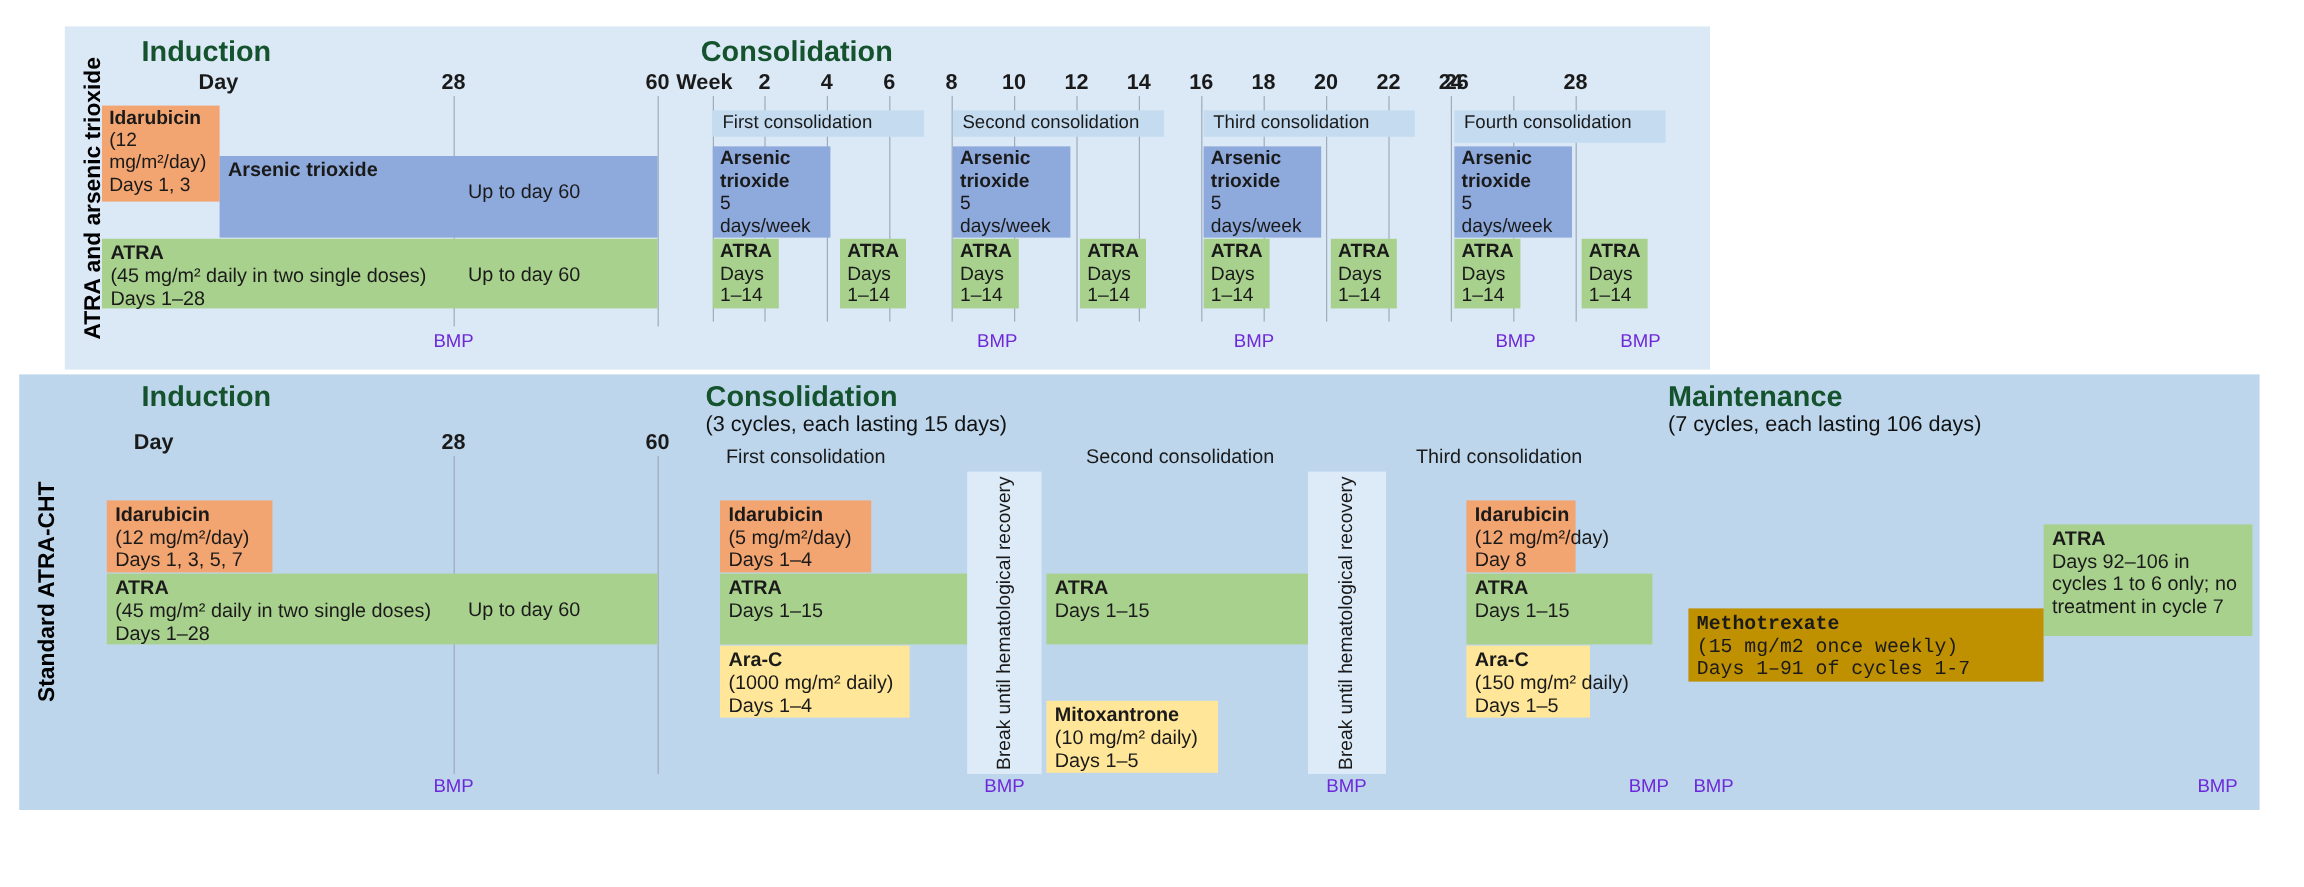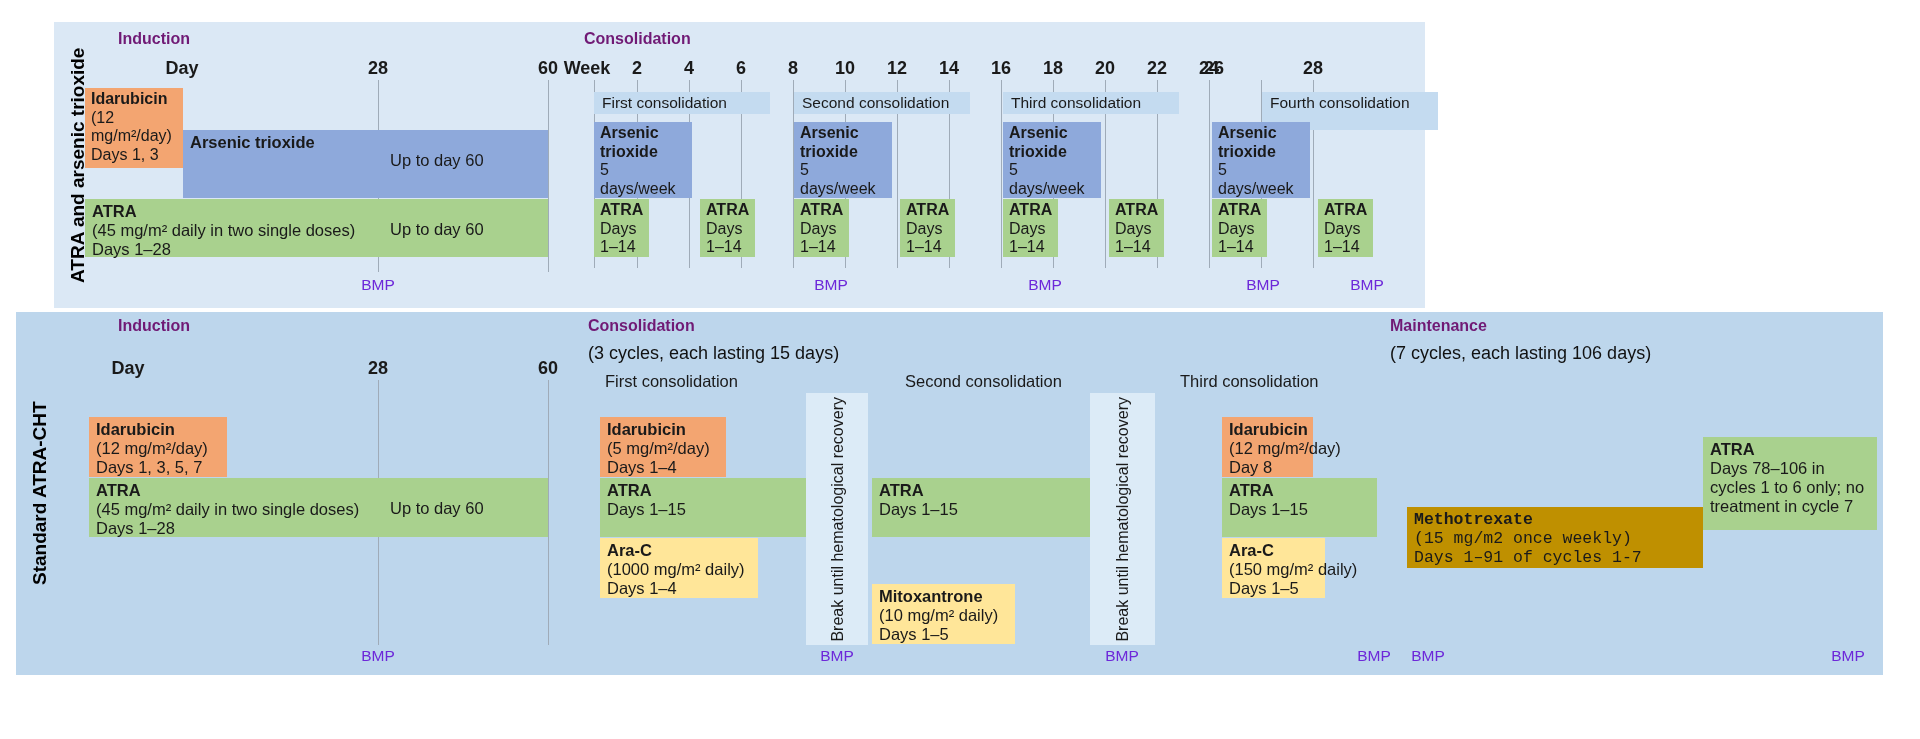--- a/index.html
+++ b/index.html
@@ -3,21 +3,21 @@
 <meta charset="utf-8">
 <style>
   html,body{margin:0;padding:0;background:#ffffff;}
   #stage{position:relative;width:1920px;height:739px;background:#ffffff;
          font-family:"Liberation Sans",sans-serif;color:#1a1a1a;overflow:hidden;}
   .panel{position:absolute;z-index:0;}
   .panel-top{left:54px;top:22px;width:1371px;height:286px;background:#dbe8f5;}
   .panel-bottom{left:16px;top:312px;width:1867px;height:363px;background:#bdd6ec;}
   .side-label{position:absolute;left:0;top:0;bottom:0;width:48px;display:flex;align-items:center;justify-content:center;
               font-weight:bold;font-size:19px;color:#000;writing-mode:vertical-rl;transform:rotate(180deg);z-index:3;}
-  .title{position:absolute;font-weight:bold;font-size:16px;color:#701a75;white-space:nowrap;z-index:3;}
+  .title{position:absolute;font-weight:bold;font-size:24px;color:#14532d;white-space:nowrap;z-index:3;}
   .subtitle{position:absolute;font-size:18px;color:#111;white-space:nowrap;z-index:3;}
   .axis-word{position:absolute;font-weight:bold;font-size:18px;text-align:center;z-index:3;}
   .tick{position:absolute;width:40px;text-align:center;font-weight:bold;font-size:18px;z-index:3;}
   .wk{position:absolute;width:30px;text-align:center;font-weight:bold;font-size:18px;z-index:3;}
   .gridline{position:absolute;width:1px;background:#9fabb8;z-index:1;}
   .box{position:absolute;box-sizing:border-box;padding:3px 7px;font-size:16.5px;line-height:19px;z-index:2;}
   .box .nm{font-weight:bold;}
   .box.sm{padding:2px 6px;font-size:16px;line-height:18.5px;}
   .box.nowrap div{white-space:nowrap;}
   .band{position:absolute;box-sizing:border-box;background:#c4dbf0;font-size:15.5px;padding:2px 8px;z-index:2;white-space:nowrap;}
@@ -135,21 +135,21 @@
     <div class="box sm c-atra" style="left:949px;top:177px;width:55px;height:58px;">
       <div class="nm">ATRA</div>
       <div>Days 1–14</div>
     </div>
     <div class="box sm c-atra" style="left:1055px;top:177px;width:55px;height:58px;">
       <div class="nm">ATRA</div>
       <div>Days 1–14</div>
     </div>
     <div class="bmp" style="left:1187px;top:254px;">BMP</div>
 
-    <div class="band" style="left:1208px;top:70px;width:176px;height:38px;">Fourth consolidation</div>
+    <div class="band" style="left:1158px;top:70px;width:176px;height:27px;">Fourth consolidation</div>
     <div class="box sm c-ars" style="left:1158px;top:100px;width:98px;height:76px;">
       <div class="nm">Arsenic trioxide</div>
       <div>5 days/week</div>
     </div>
     <div class="box sm c-atra" style="left:1158px;top:177px;width:55px;height:58px;">
       <div class="nm">ATRA</div>
       <div>Days 1–14</div>
     </div>
     <div class="box sm c-atra" style="left:1264px;top:177px;width:55px;height:58px;">
       <div class="nm">ATRA</div>
@@ -235,21 +235,21 @@
       <div>(150 mg/m² daily)</div>
       <div>Days 1–5</div>
     </div>
     <div class="bmp" style="left:1336px;top:335px;">BMP</div>
     <div class="bmp" style="left:1390px;top:335px;">BMP</div>
 
     <div class="title" style="left:1374px;top:5px;">Maintenance</div>
     <div class="subtitle" style="left:1374px;top:31px;">(7 cycles, each lasting 106 days)</div>
     <div class="box c-atra" style="left:1687px;top:125px;width:174px;height:93px;">
       <div class="nm">ATRA</div>
-      <div>Days 78–106 in cycles 1 to 6 only; no treatment in cycle 7</div>
+      <div>Days 92–106 in cycles 1 to 6 only; no treatment in cycle 7</div>
     </div>
     <div class="box c-mtx" style="left:1391px;top:195px;width:296px;height:61px;">
       <div class="nm">Methotrexate</div>
       <div>(15 mg/m2 once weekly)</div>
       <div>Days 1–91 of cycles 1-7</div>
     </div>
     <div class="bmp" style="left:1810px;top:335px;">BMP</div>
   </div>
 
 </div>

